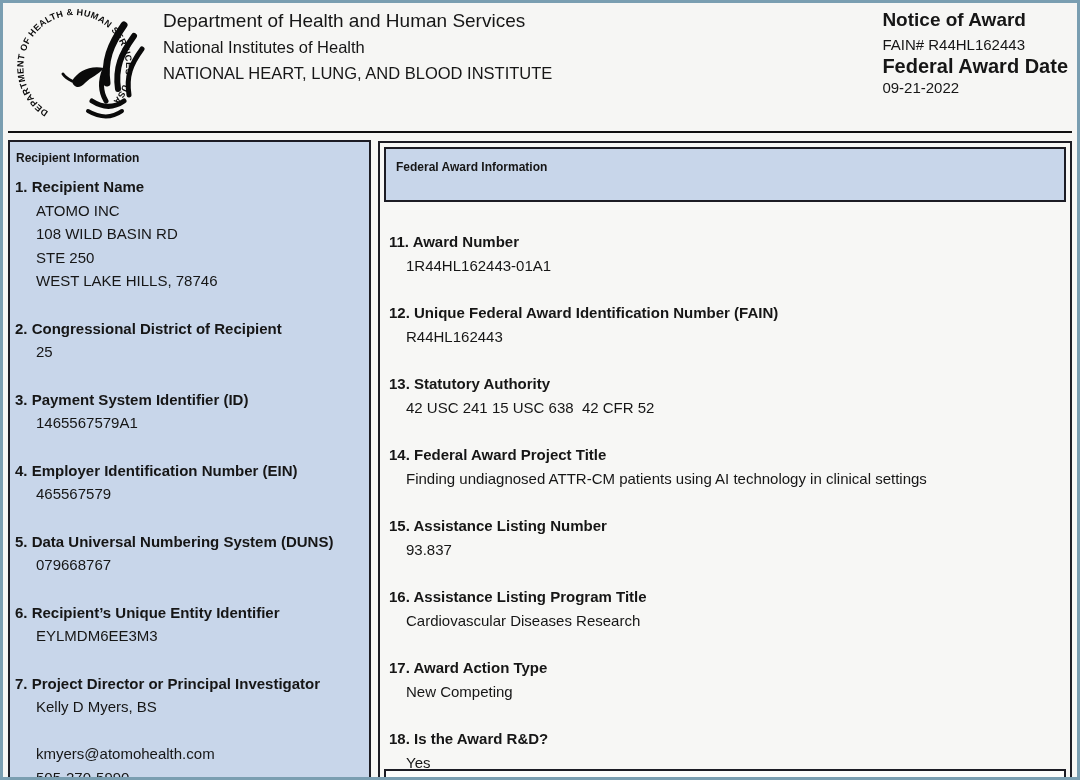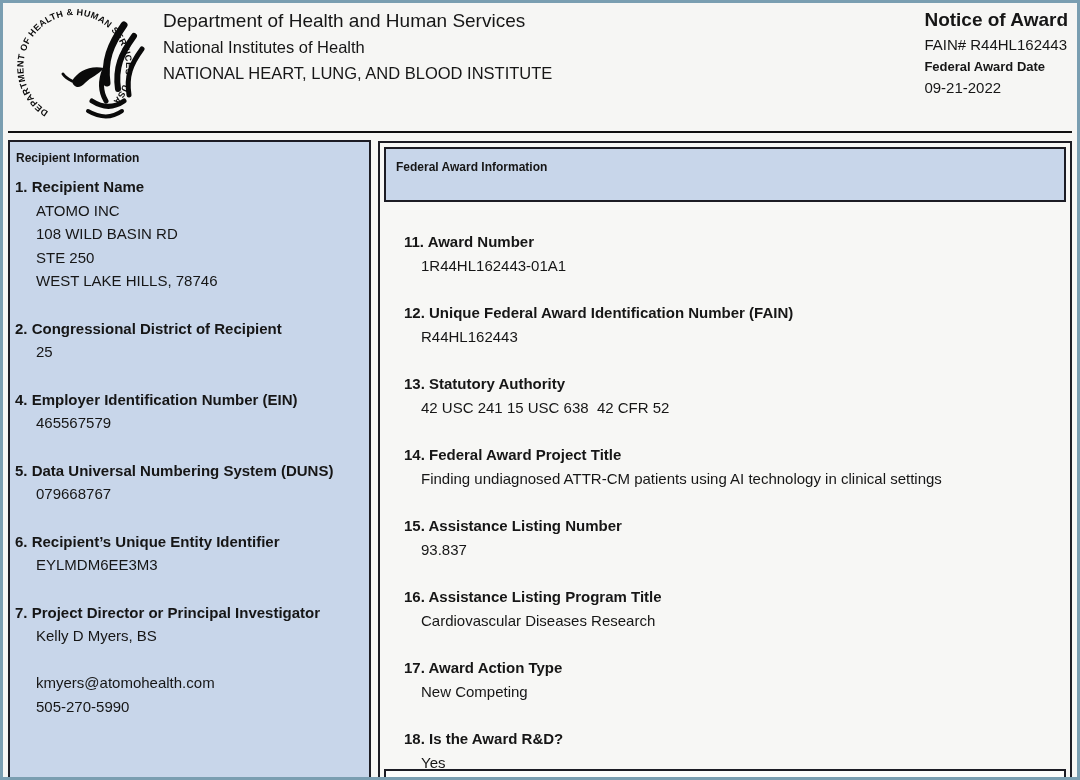--- a/index.html
+++ b/index.html
@@ -34,21 +34,21 @@
   .dept-line1 { font-size: 19px; font-weight: normal; line-height: 27px; }
   .dept-line2 { font-size: 16.5px; line-height: 26px; }
   .dept-line3 { font-size: 16.5px; line-height: 26px; }
   .notice-block {
     position: absolute;
     right: 9px;
     top: 4px;
   }
   .notice-title { font-size: 19px; font-weight: bold; line-height: 26px; }
   .notice-fain  { font-size: 15px; line-height: 23px; }
-  .notice-date-label { font-size: 13px; font-weight: bold; line-height: 21px; }
+  .notice-date-label { font-size: 20px; font-weight: bold; line-height: 21px; }
   .notice-date  { font-size: 15px; line-height: 21px; }
 
   .header-rule {
     position: absolute;
     left: 5px;
     right: 5px;
     top: 128px;
     height: 2px;
     background: #101010;
   }
@@ -81,21 +81,21 @@
     background: #f7f7f5;
     border: 2px solid #1c1c24;
     overflow: hidden;
   }
   .award-band {
     margin: 4px 4px 0 4px;
     border: 2px solid #1c1c24;
     background: #c8d6ea;
     padding: 5px 10px 20px 10px;
   }
-  .right-fields { margin-top: 28px; padding: 0 10px 0 24px; }
+  .right-fields { margin-top: 28px; padding: 0 10px 0 9px; }
 
   .field { margin-bottom: 24px; }
   .left-panel .field { margin-bottom: 24px; }
   .field-label {
     font-size: 15px;
     font-weight: bold;
     line-height: 23.5px;
     white-space: nowrap;
   }
   .field-value {
@@ -165,20 +165,24 @@
       <div class="field-value">108 WILD BASIN RD</div>
       <div class="field-value">STE 250</div>
       <div class="field-value">WEST LAKE HILLS, 78746</div>
     </div>
 
     <div class="field">
       <div class="field-label">2. Congressional District of Recipient</div>
       <div class="field-value">25</div>
     </div>
 
+    <div class="field">
+      <div class="field-label">3. Payment System Identifier (ID)</div>
+      <div class="field-value">1465567579A1</div>
+    </div>
 
     <div class="field">
       <div class="field-label">4. Employer Identification Number (EIN)</div>
       <div class="field-value">465567579</div>
     </div>
 
     <div class="field">
       <div class="field-label">5. Data Universal Numbering System (DUNS)</div>
       <div class="field-value">079668767</div>
     </div>

